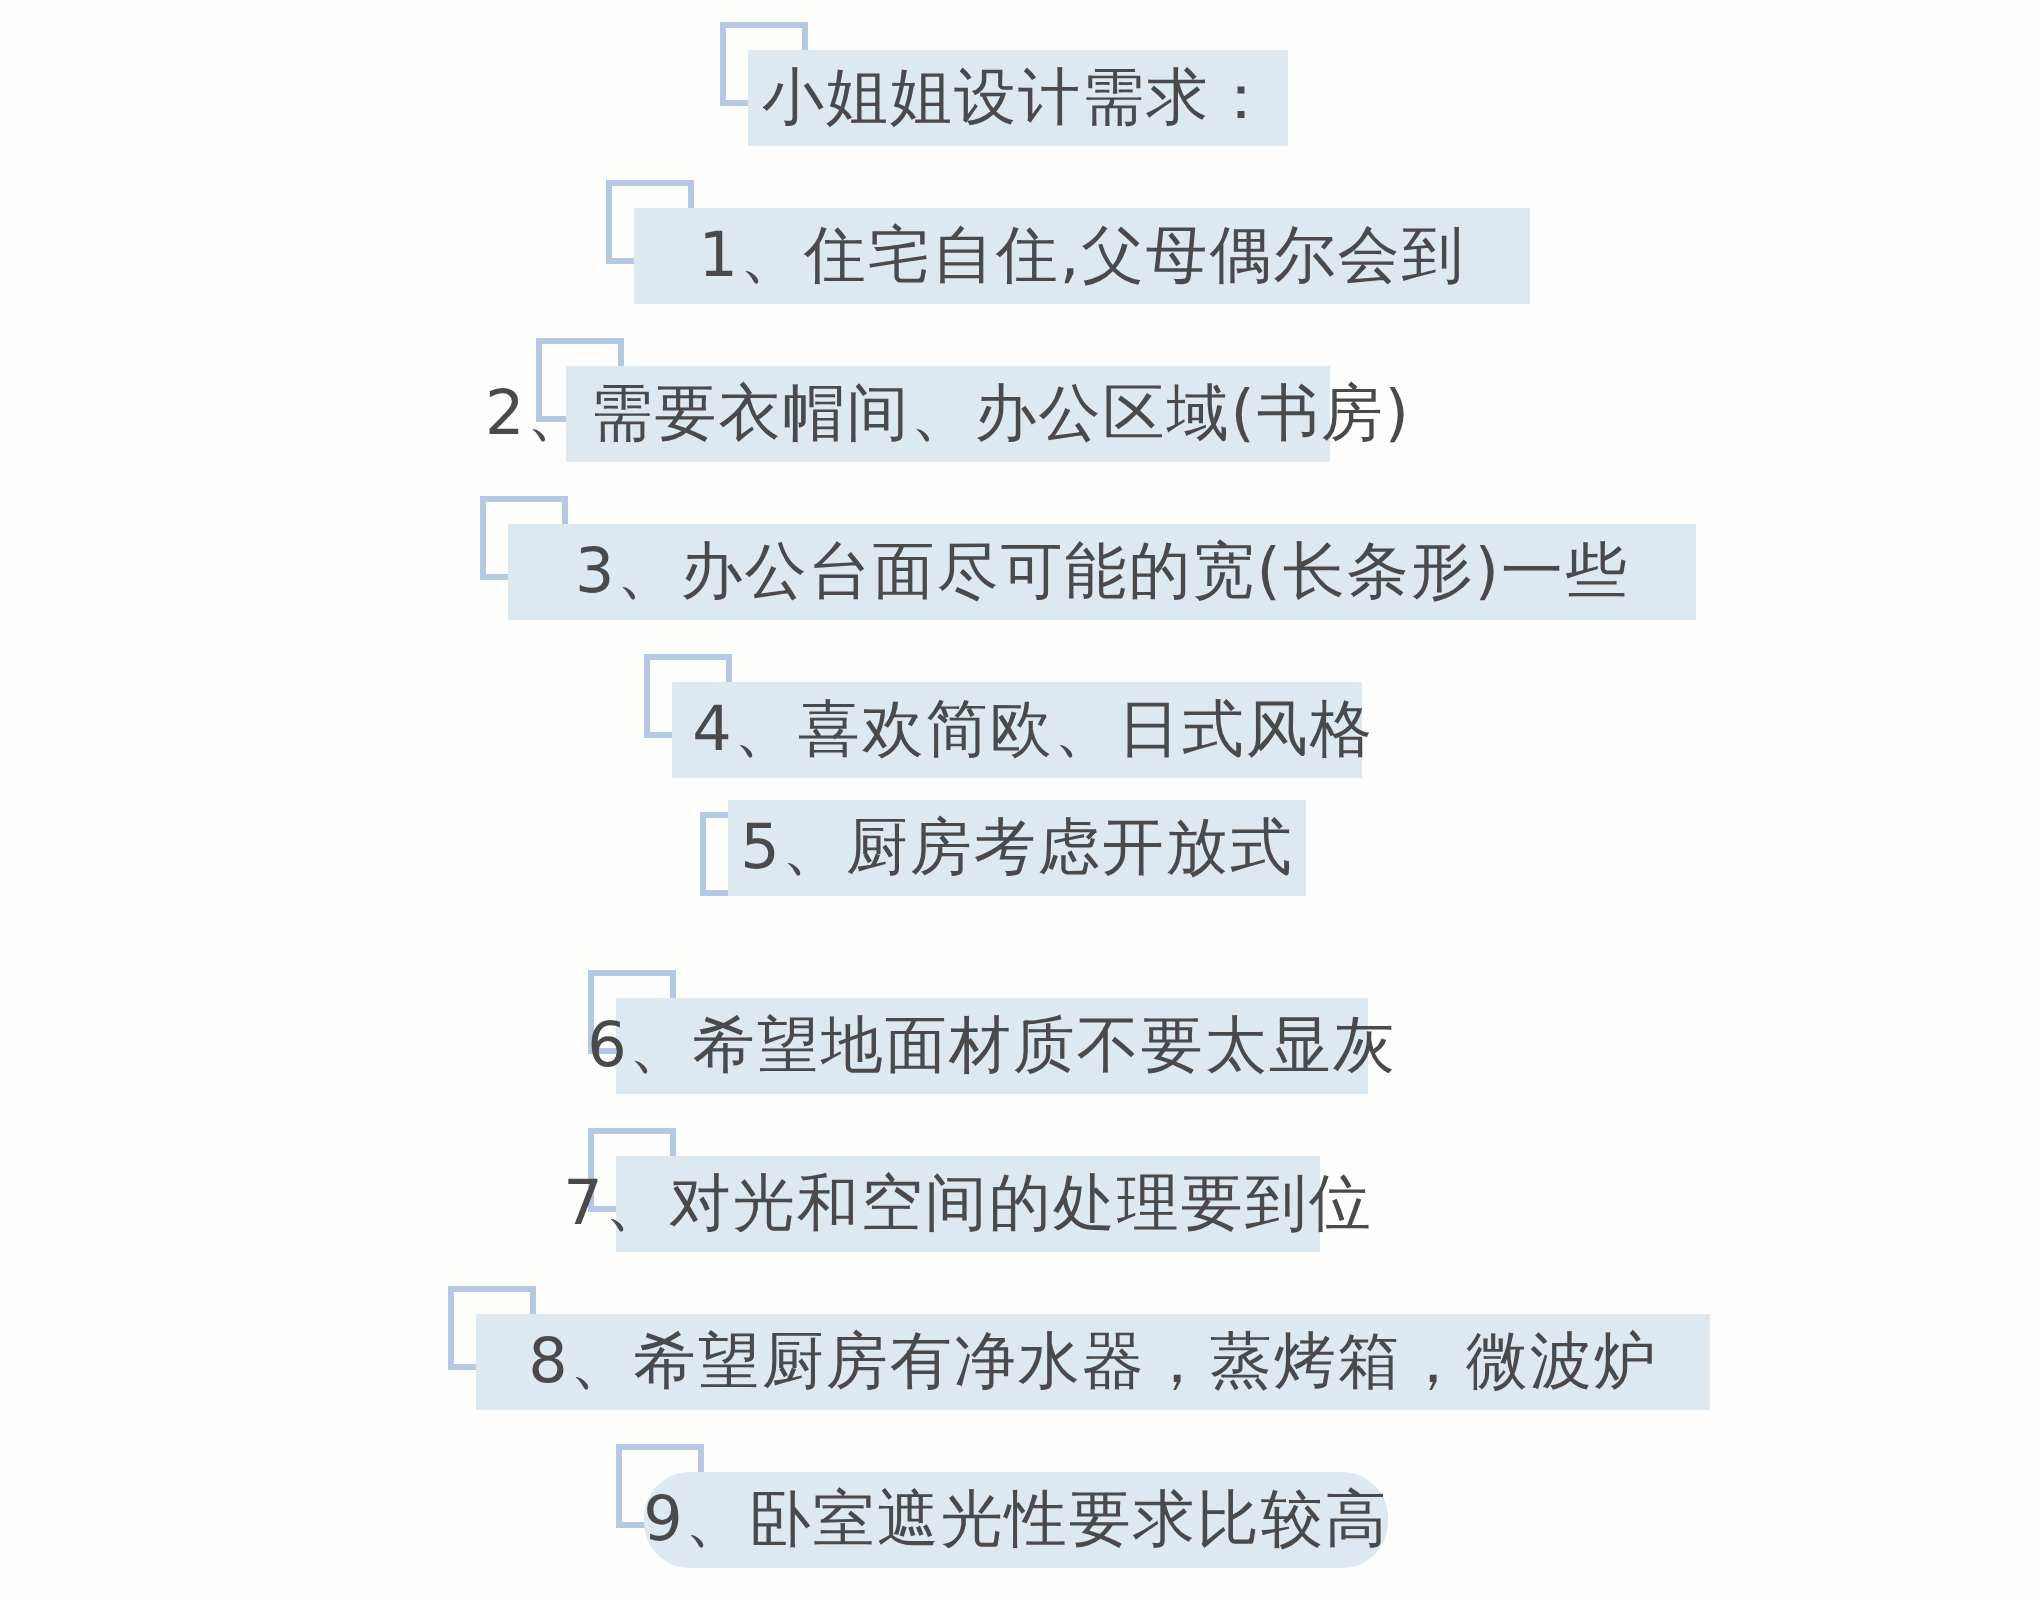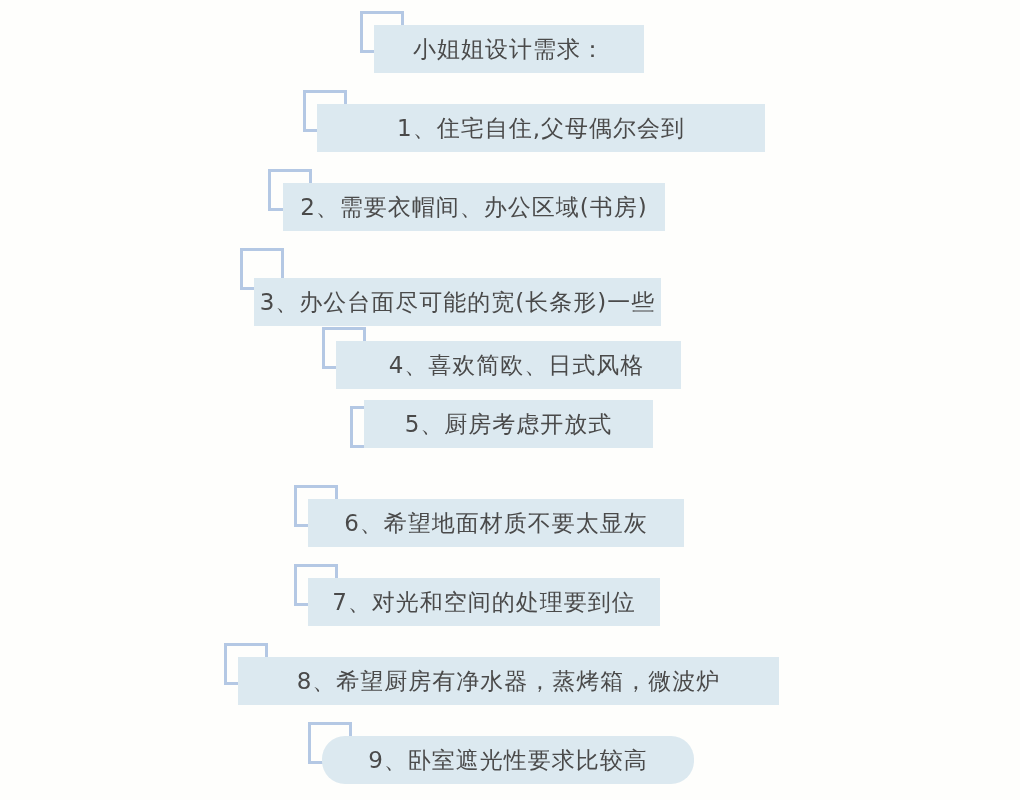--- a/index.html
+++ b/index.html
@@ -1,48 +1,48 @@
 <!DOCTYPE html>
 <html><head>
 <meta charset="utf-8">
 <style>
   html, body { margin:0; padding:0; }
   body { width:1020px; height:800px; background:#fefefc; position:relative; overflow:hidden;
          font-family:"DejaVu Sans","Liberation Sans",sans-serif; }
   .bracket { position:absolute; border:3px solid #b4c8e4; box-sizing:border-box; width:44px; height:42px; }
   .box { position:absolute; background:#dce9f0; box-sizing:border-box; height:48px;
          display:flex; align-items:center; justify-content:center;
-         font-size:23px; color:#4a4a4a; white-space:nowrap; letter-spacing:1px; }
+         font-size:31px; color:#4a4a4a; white-space:nowrap; letter-spacing:1px; }
 </style>
 </head>
 <body>
 
 <div>
   <div class="bracket" style="left:360px;top:11px;"></div>
   <div class="box" style="left:374px;top:25px;width:270px;">小姐姐设计需求：</div>
 
   <div class="bracket" style="left:303px;top:90px;"></div>
   <div class="box" style="left:317px;top:104px;width:448px;">1、住宅自住,父母偶尔会到</div>
 
   <div class="bracket" style="left:268px;top:169px;"></div>
   <div class="box" style="left:283px;top:183px;width:382px;">2、需要衣帽间、办公区域(书房)</div>
 
   <div class="bracket" style="left:240px;top:248px;"></div>
-  <div class="box" style="left:254px;top:262px;width:407px;margin-top:16px;">3、办公台面尽可能的宽(长条形)一些</div>
+  <div class="box" style="left:254px;top:262px;width:594px;">3、办公台面尽可能的宽(长条形)一些</div>
 
   <div class="bracket" style="left:322px;top:327px;"></div>
   <div class="box" style="left:336px;top:341px;width:345px;padding-left:16px;">4、喜欢简欧、日式风格</div>
 
   <div class="bracket" style="left:350px;top:406px;"></div>
   <div class="box" style="left:364px;top:400px;width:289px;">5、厨房考虑开放式</div>
 
   <div class="bracket" style="left:294px;top:485px;"></div>
   <div class="box" style="left:308px;top:499px;width:376px;">6、希望地面材质不要太显灰</div>
 
   <div class="bracket" style="left:294px;top:564px;"></div>
   <div class="box" style="left:308px;top:578px;width:352px;">7、对光和空间的处理要到位</div>
 
   <div class="bracket" style="left:224px;top:643px;"></div>
-  <div class="box" style="left:238px;top:657px;width:541px;">8、希望厨房有净水器，蒸烤箱，微波炉</div>
+  <div class="box" style="left:238px;top:657px;width:617px;">8、希望厨房有净水器，蒸烤箱，微波炉</div>
 
   <div class="bracket" style="left:308px;top:722px;"></div>
   <div class="box" style="left:322px;top:736px;width:372px;border-radius:23px;">9、卧室遮光性要求比较高</div>
 </div>
 
 </body></html>

